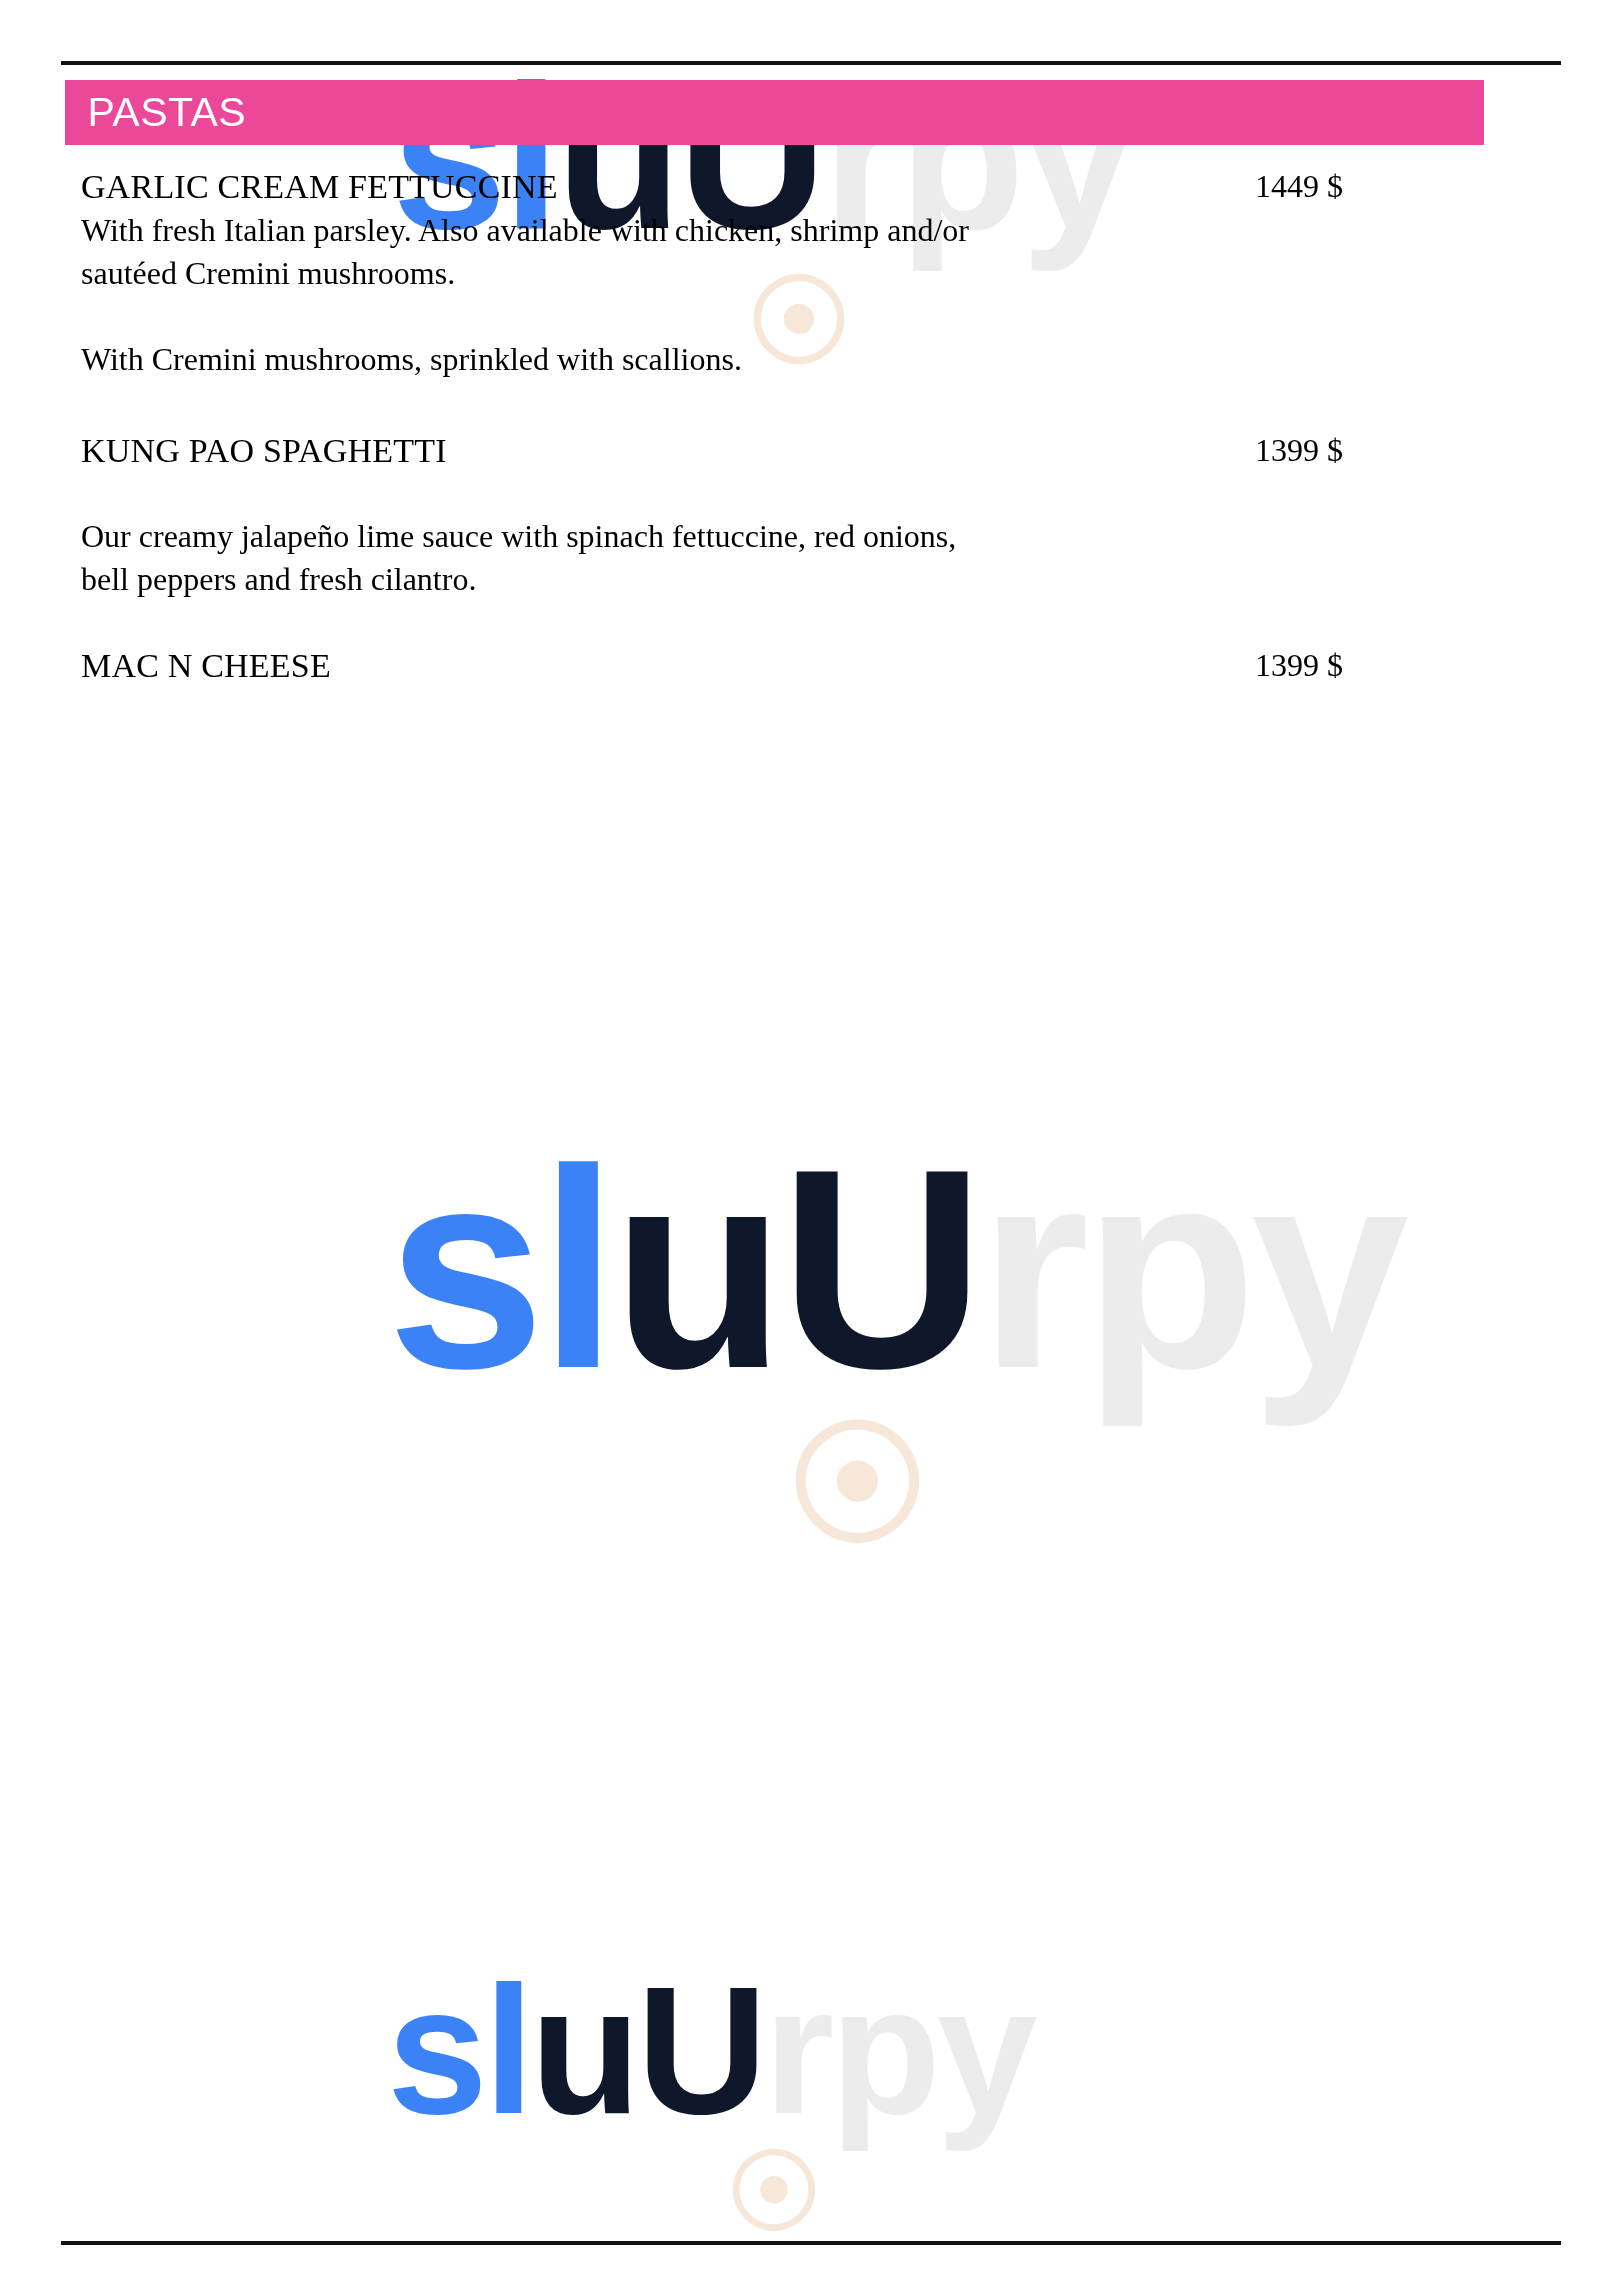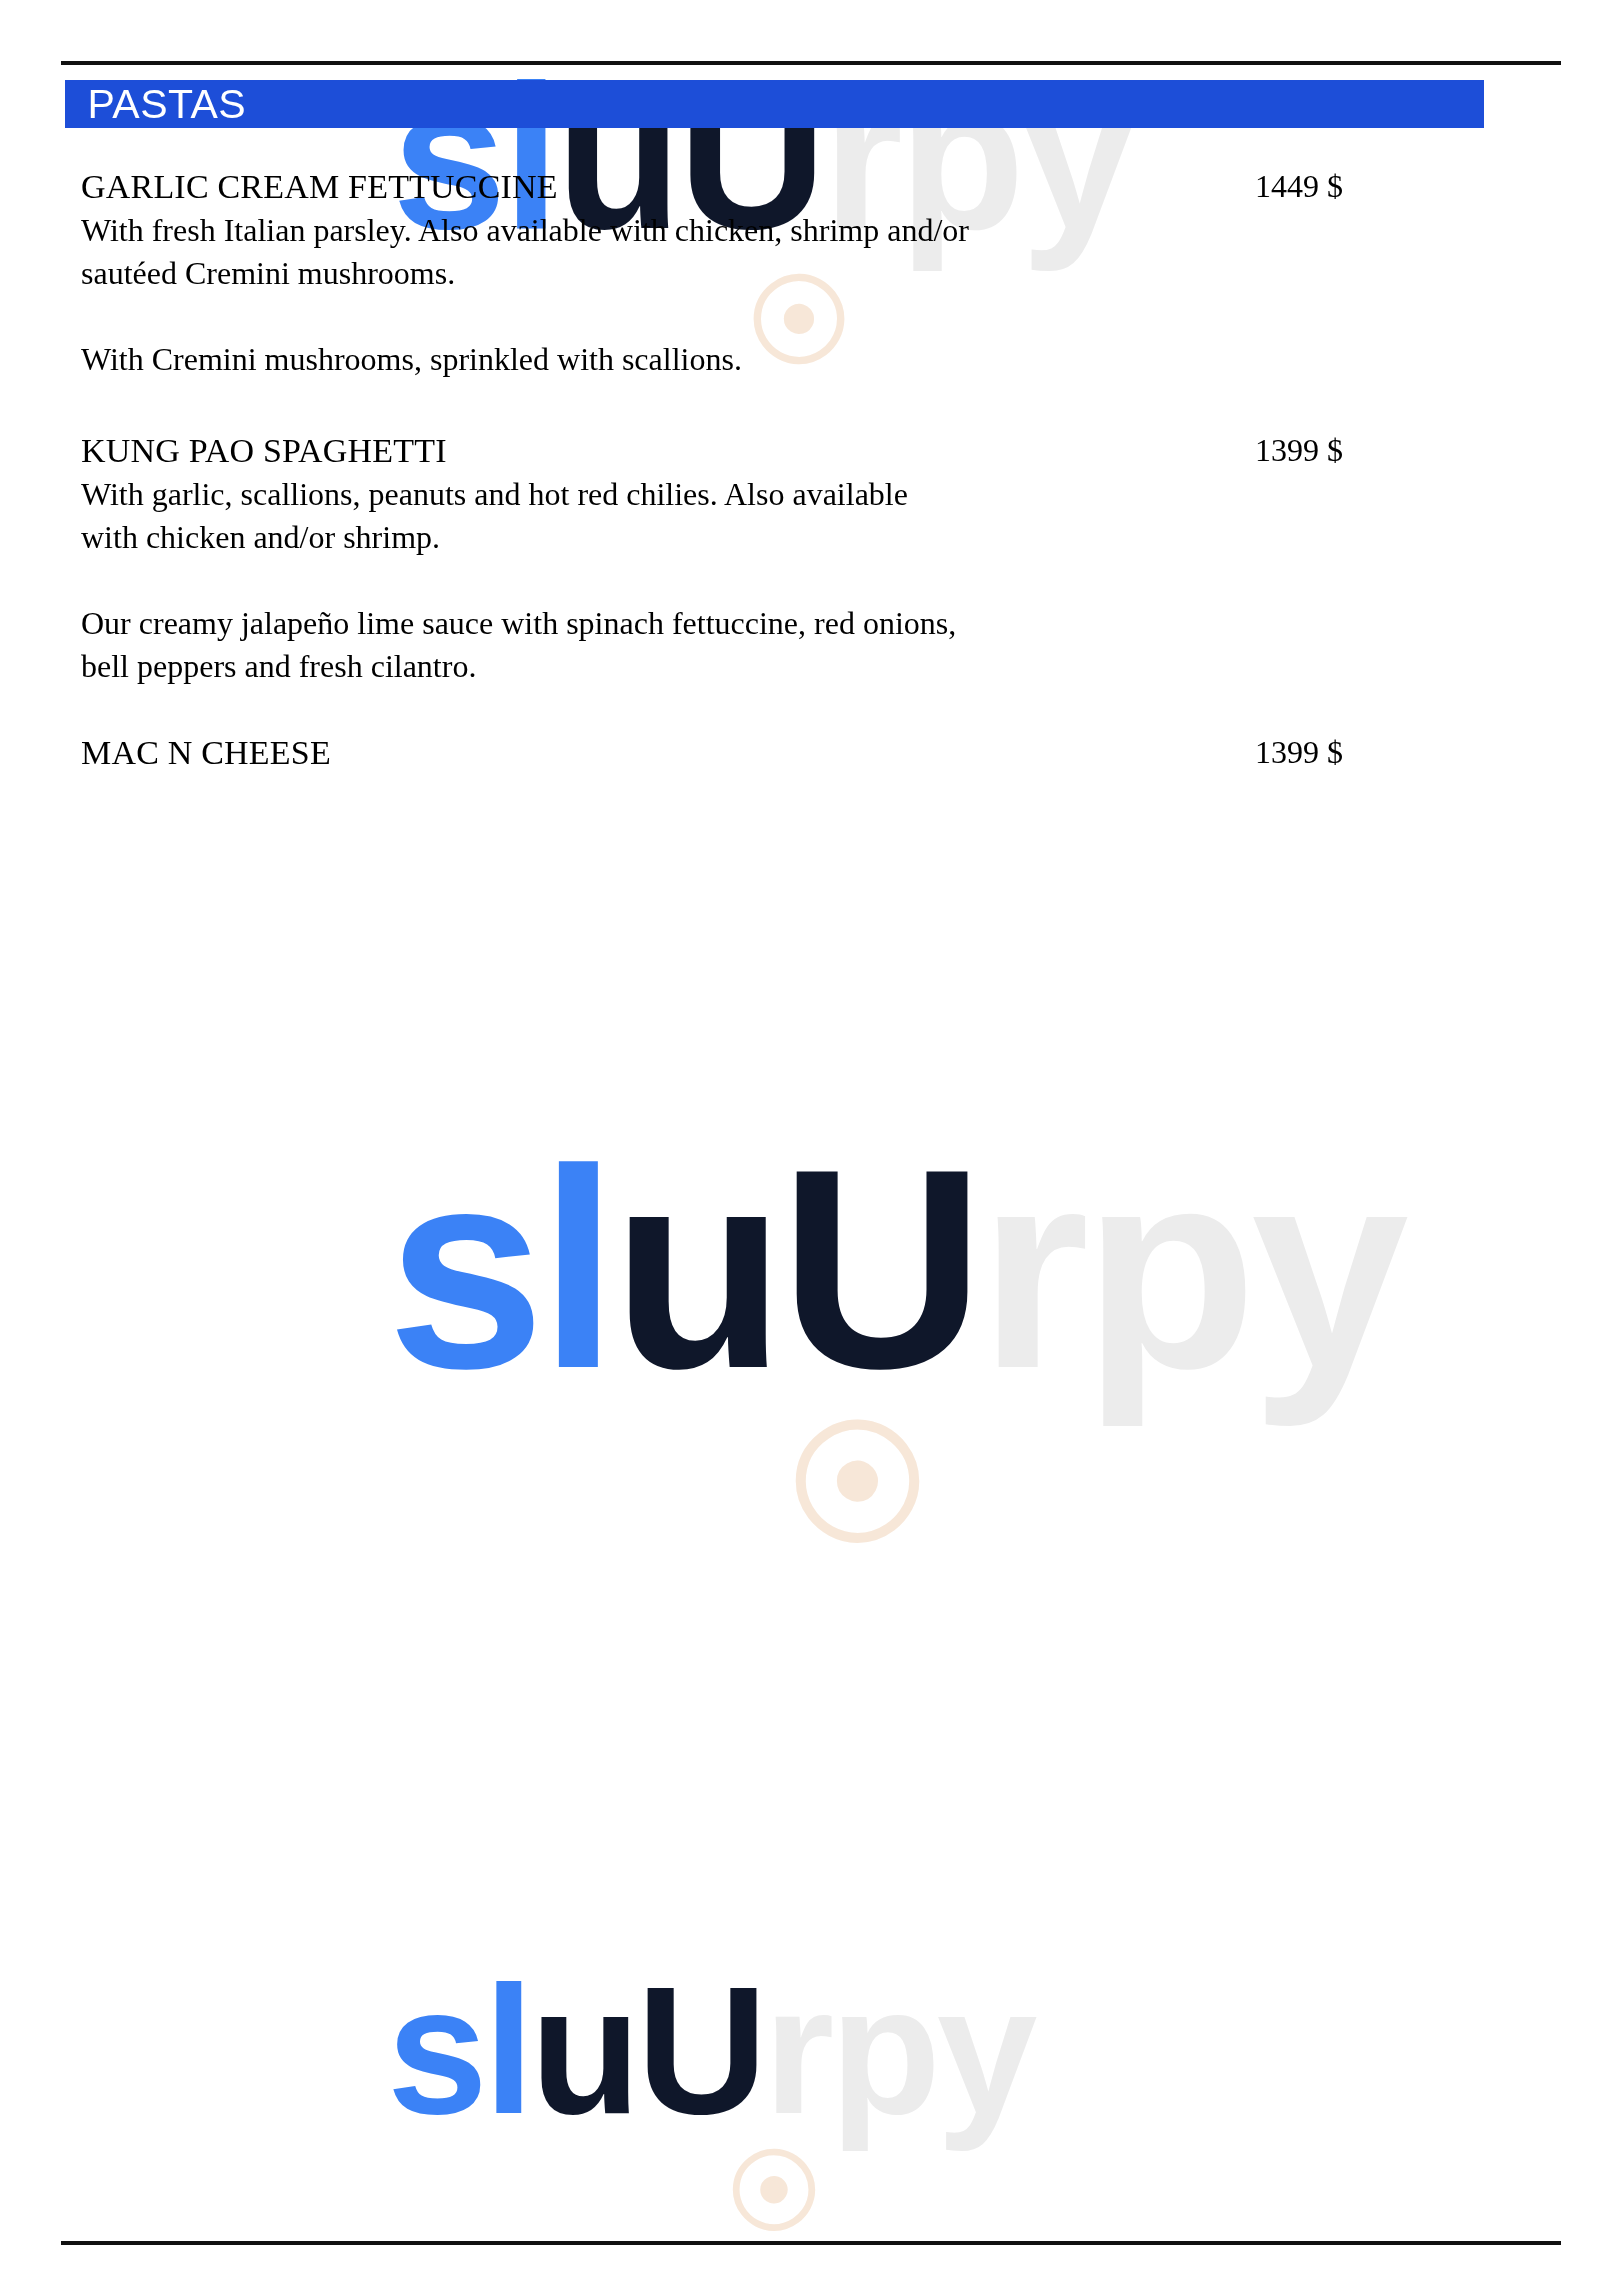--- a/index.html
+++ b/index.html
@@ -76,22 +76,22 @@
     color: #f7e7d8;
     font-family: "Liberation Sans", sans-serif;
   }
 
   
   .section-header {
     position: absolute;
     left: 65px;
     top: 80px;
     width: 1419px;
-    height: 48px;
-    background: #1d4ed8;
+    height: 65px;
+    background: #ec4899;
     display: flex;
     align-items: center;
   }
   .section-header .title {
     font-family: "Liberation Sans", sans-serif;
     font-size: 41px;
     color: #ffffff;
     padding-left: 22.5px;
     letter-spacing: 0.5px;
   }
@@ -164,22 +164,20 @@
 
     <div class="menu-item">
       <div class="item-desc">With Cremini mushrooms, sprinkled with scallions.</div>
     </div>
 
     <div class="menu-item" style="margin-top:48px;">
       <div class="item-head">
         <div class="item-name">KUNG PAO SPAGHETTI</div>
         <div class="item-price">1399 $</div>
       </div>
-      <div class="item-desc">With garlic, scallions, peanuts and hot red chilies. Also available
-with chicken and/or shrimp.</div>
     </div>
 
     <div class="menu-item" style="margin-top:13.7px;">
       <div class="item-desc">Our creamy jalapeño lime sauce with spinach fettuccine, red onions,
 bell peppers and fresh cilantro.</div>
     </div>
 
     <div class="menu-item no-desc" style="margin-top:15.7px;">
       <div class="item-head">
         <div class="item-name">MAC N CHEESE</div>

